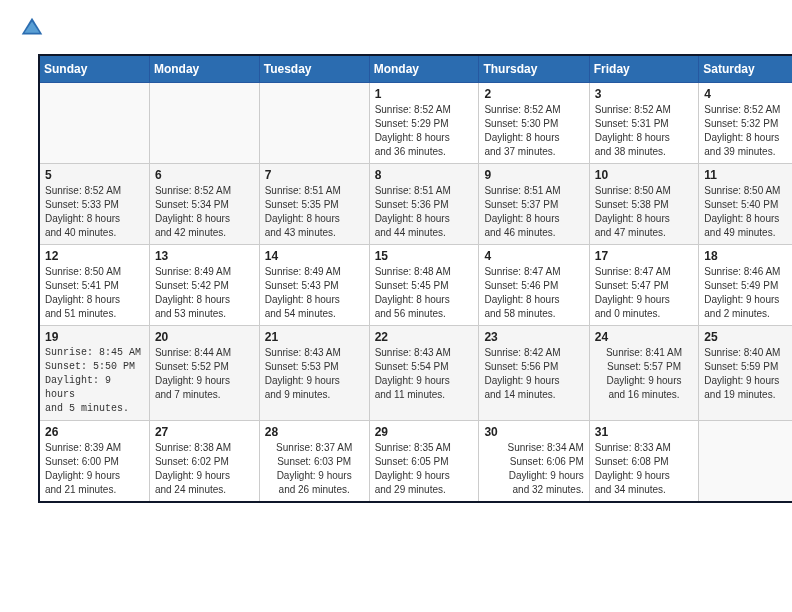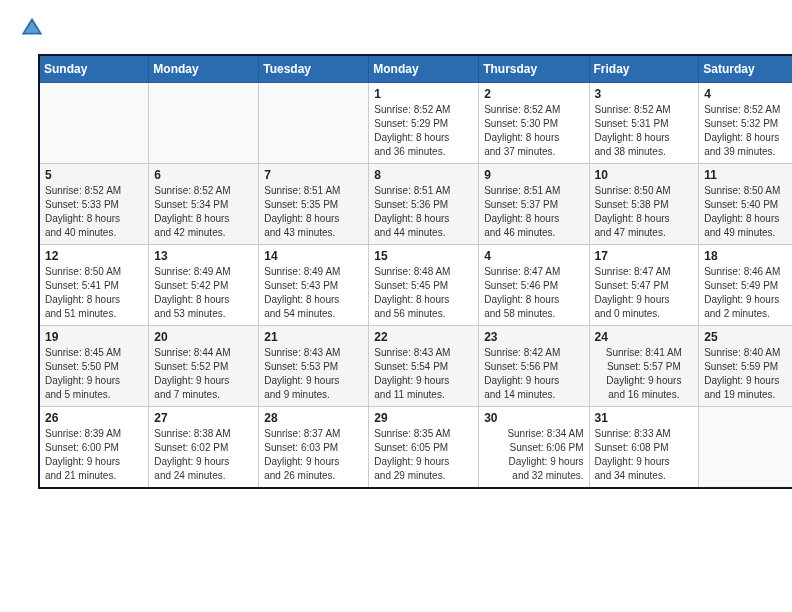--- a/index.html
+++ b/index.html
@@ -263,21 +263,21 @@
           <span class="day-number">18</span>
           <div class="day-info" style="white-space: pre-line;">Sunrise: 8:46 AM
 Sunset: 5:49 PM
 Daylight: 9 hours
 and 2 minutes.</div>
         </td>
       </tr>
       <tr>
         <td>
           <span class="day-number">19</span>
-          <div class="day-info" style="white-space: pre-line;">Sunrise: 8:45 AM
+          <div class="day-info" style="white-space: pre-line; font-family: Liberation Mono, monospace;">Sunrise: 8:45 AM
 Sunset: 5:50 PM
 Daylight: 9 hours
 and 5 minutes.</div>
         </td>
         <td>
           <span class="day-number">20</span>
           <div class="day-info" style="white-space: pre-line;">Sunrise: 8:44 AM
 Sunset: 5:52 PM
 Daylight: 9 hours
 and 7 minutes.</div>
@@ -328,21 +328,21 @@
         </td>
         <td>
           <span class="day-number">27</span>
           <div class="day-info" style="white-space: pre-line;">Sunrise: 8:38 AM
 Sunset: 6:02 PM
 Daylight: 9 hours
 and 24 minutes.</div>
         </td>
         <td>
           <span class="day-number">28</span>
-          <div class="day-info" style="white-space: pre-line;">Sunrise: 8:37 AM
+          <div class="day-info" style="white-space: pre-line; text-align: center;">Sunrise: 8:37 AM
 Sunset: 6:03 PM
 Daylight: 9 hours
 and 26 minutes.</div>
         </td>
         <td>
           <span class="day-number">29</span>
           <div class="day-info" style="white-space: pre-line;">Sunrise: 8:35 AM
 Sunset: 6:05 PM
 Daylight: 9 hours
 and 29 minutes.</div>

